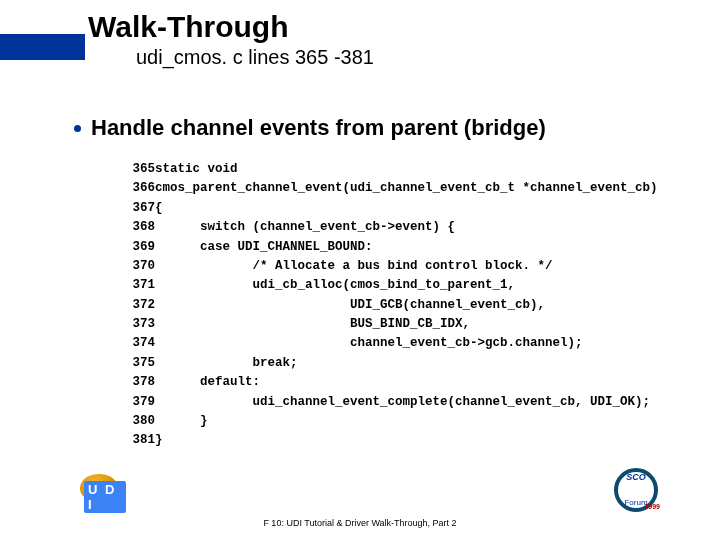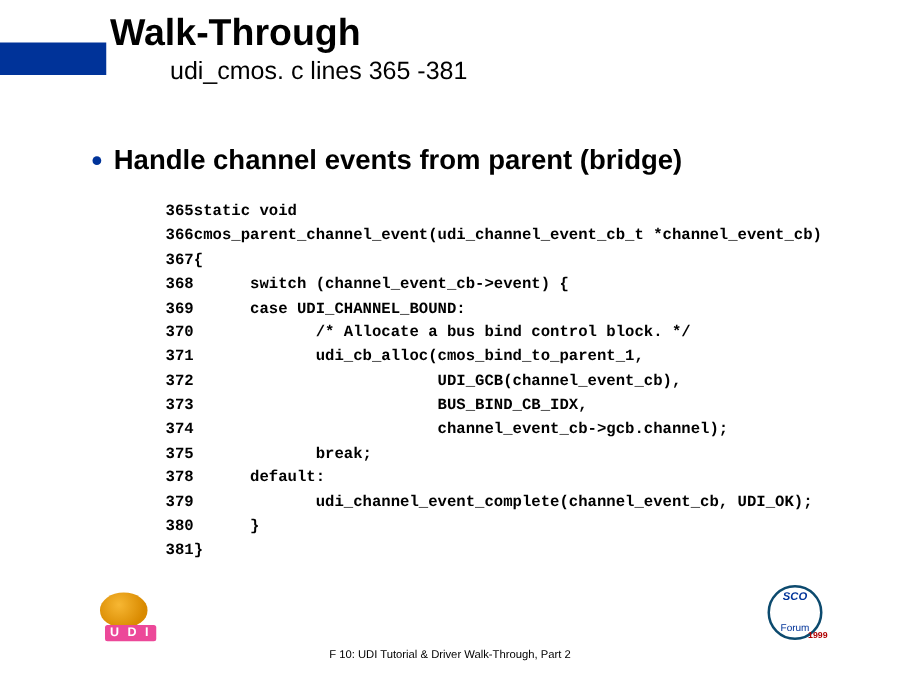--- a/index.html
+++ b/index.html
@@ -91,40 +91,40 @@
     width: 38px;
     height: 28px;
     background: radial-gradient(circle at 40% 35%, #f7b733, #d98a00 70%);
     border-radius: 50% 50% 48% 48%;
     position: relative;
   }
   .logo-left .udi-bar {
     position: absolute;
     bottom: -3px;
     left: 4px;
-    font-size: 10px;
+    font-size: 13px;
     font-weight: bold;
     letter-spacing: 2px;
     color: #fff;
-    background: #ec4899;
+    background: #3b82f6;
     padding: 1px 4px;
     border-radius: 2px;
   }
   .logo-right {
     position: absolute;
     right: 55px;
     bottom: 24px;
     width: 58px;
     height: 48px;
     text-align: center;
   }
   .logo-right .ring {
     width: 44px;
     height: 44px;
-    border: 2px solid #0c4a6e;
+    border: 4px solid #0c4a6e;
     border-radius: 50%;
     margin: 0 auto;
     position: relative;
     display: flex;
     align-items: center;
     justify-content: center;
   }
   .logo-right .sco {
     font-size: 9px;
     font-weight: bold;

